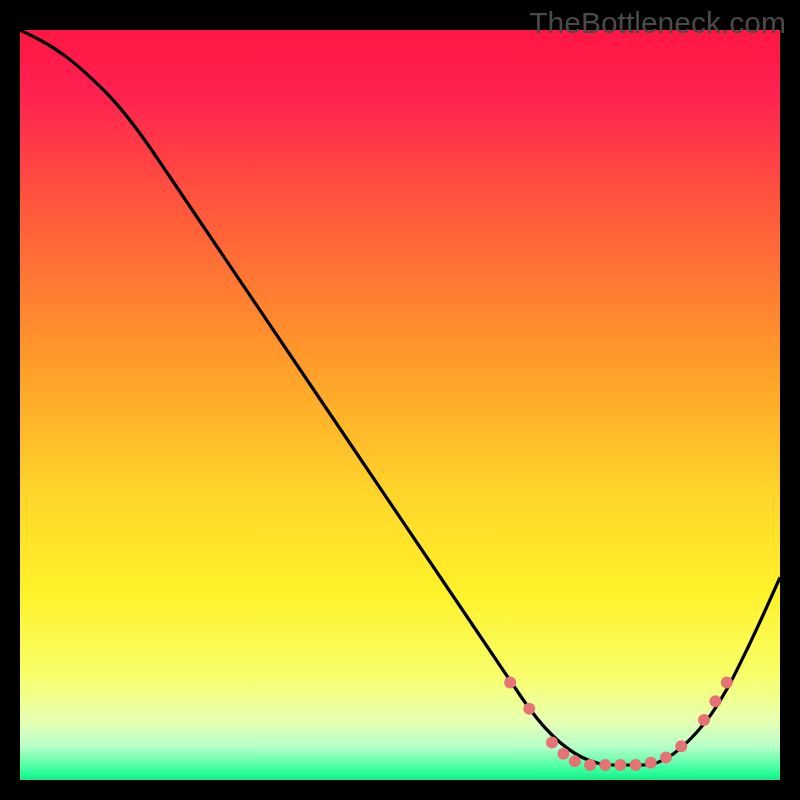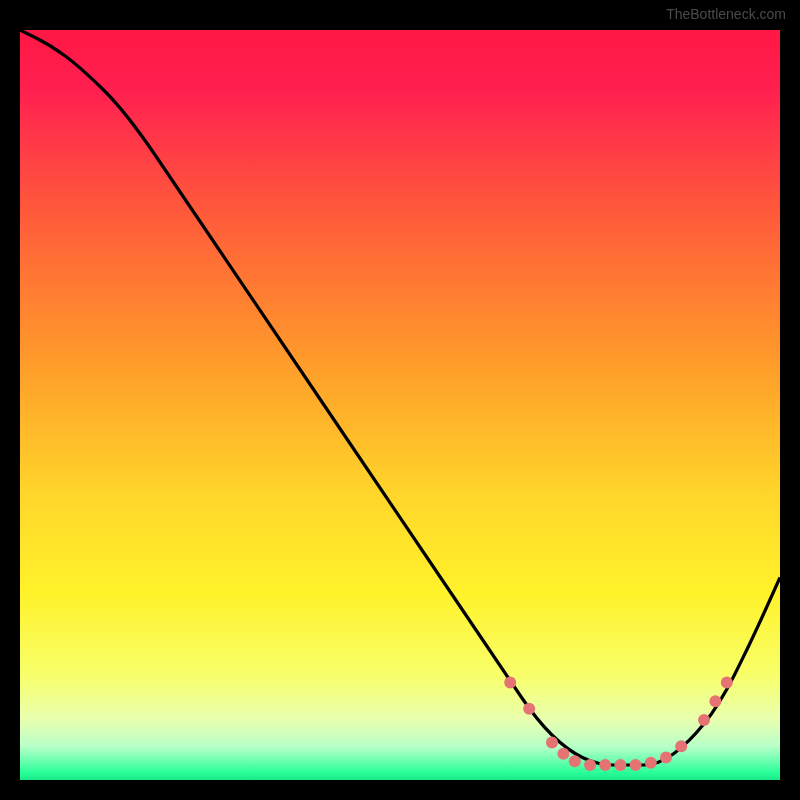--- a/index.html
+++ b/index.html
@@ -9,21 +9,21 @@
     background: #000;
     position: relative;
     font-family: Arial, Helvetica, sans-serif;
     overflow: hidden;
   }
   .watermark {
     position: absolute;
     top: 6px;
     right: 14px;
     color: #4a4a4a;
-    font-size: 14px;
+    font-size: 30px;
     font-weight: 500;
     z-index: 10;
   }
   .plot-area {
     position: absolute;
     left: 20px;
     top: 30px;
     width: 760px;
     height: 750px;
   }

